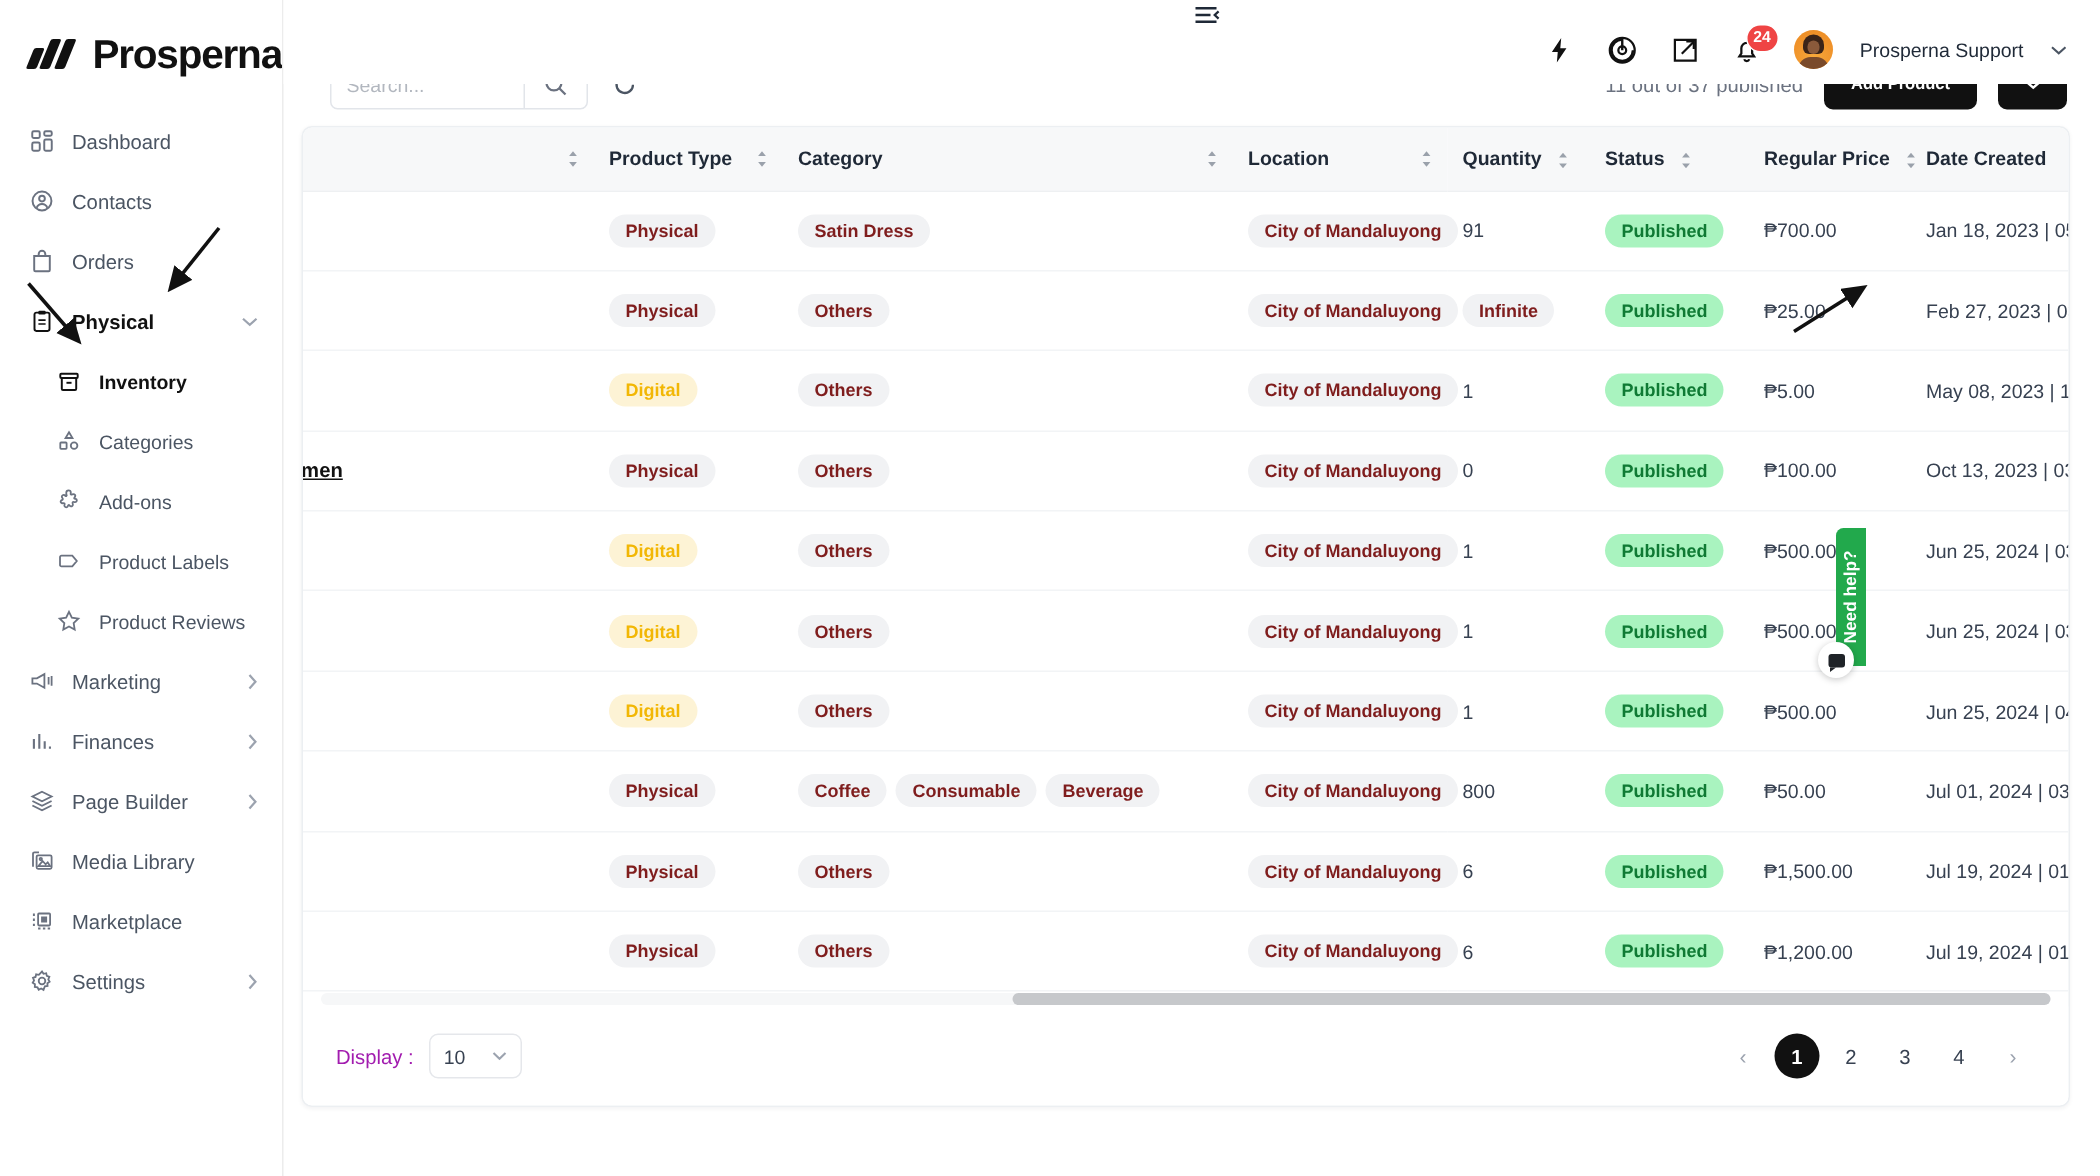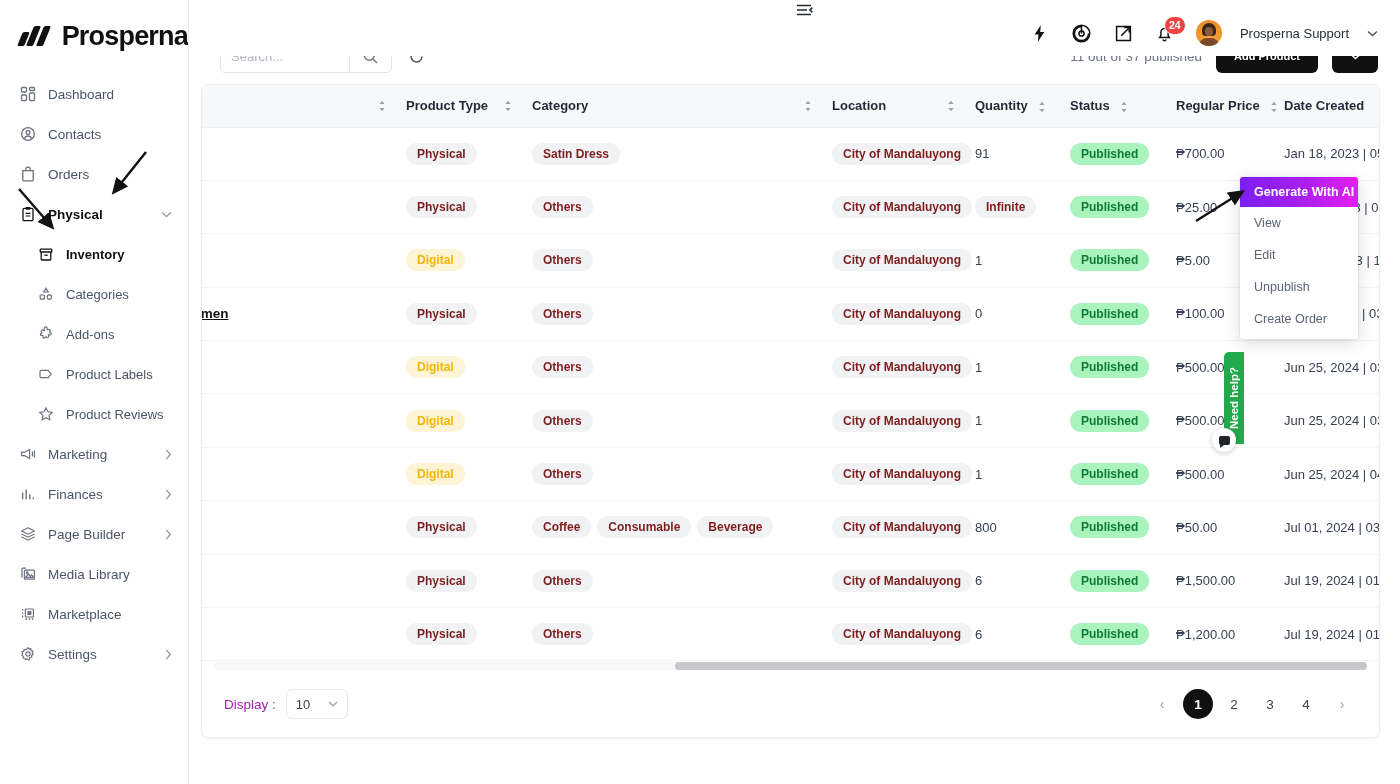--- a/index.html
+++ b/index.html
@@ -639,27 +639,20 @@
           <span class="pg arrow">‹</span>
           <span class="pg active">1</span>
           <span class="pg">2</span>
           <span class="pg">3</span>
           <span class="pg">4</span>
           <span class="pg arrow">›</span>
         </div>
     </div>
   </section>
 
-  <div id="rowmenu">
-    <div class="mi ai">Generate With AI</div>
-    <div class="mi">View</div>
-    <div class="mi">Edit</div>
-    <div class="mi">Unpublish</div>
-    <div class="mi">Create Order</div>
-  </div>
 
   <div id="needhelp">
     <span>Need help?</span>
   </div>
   <div id="chatbtn">
     <div class="bubble"></div>
   </div>
 
   <header id="topbar">
     <div id="hamburger">

